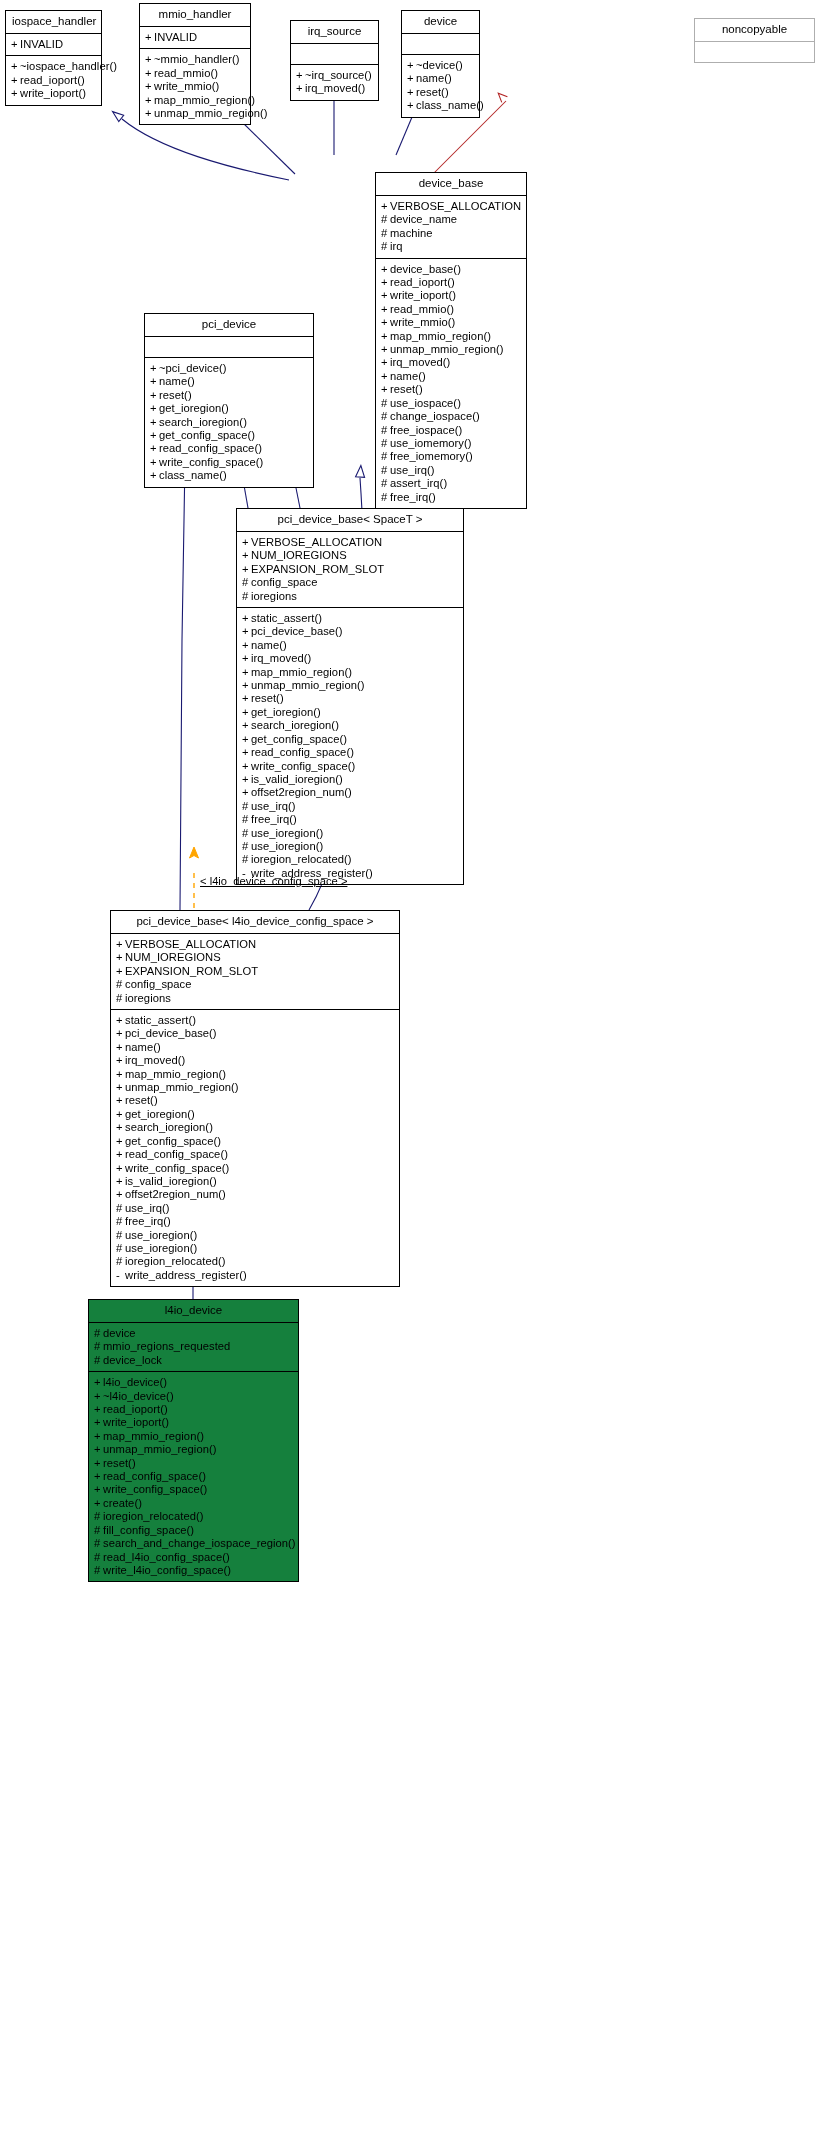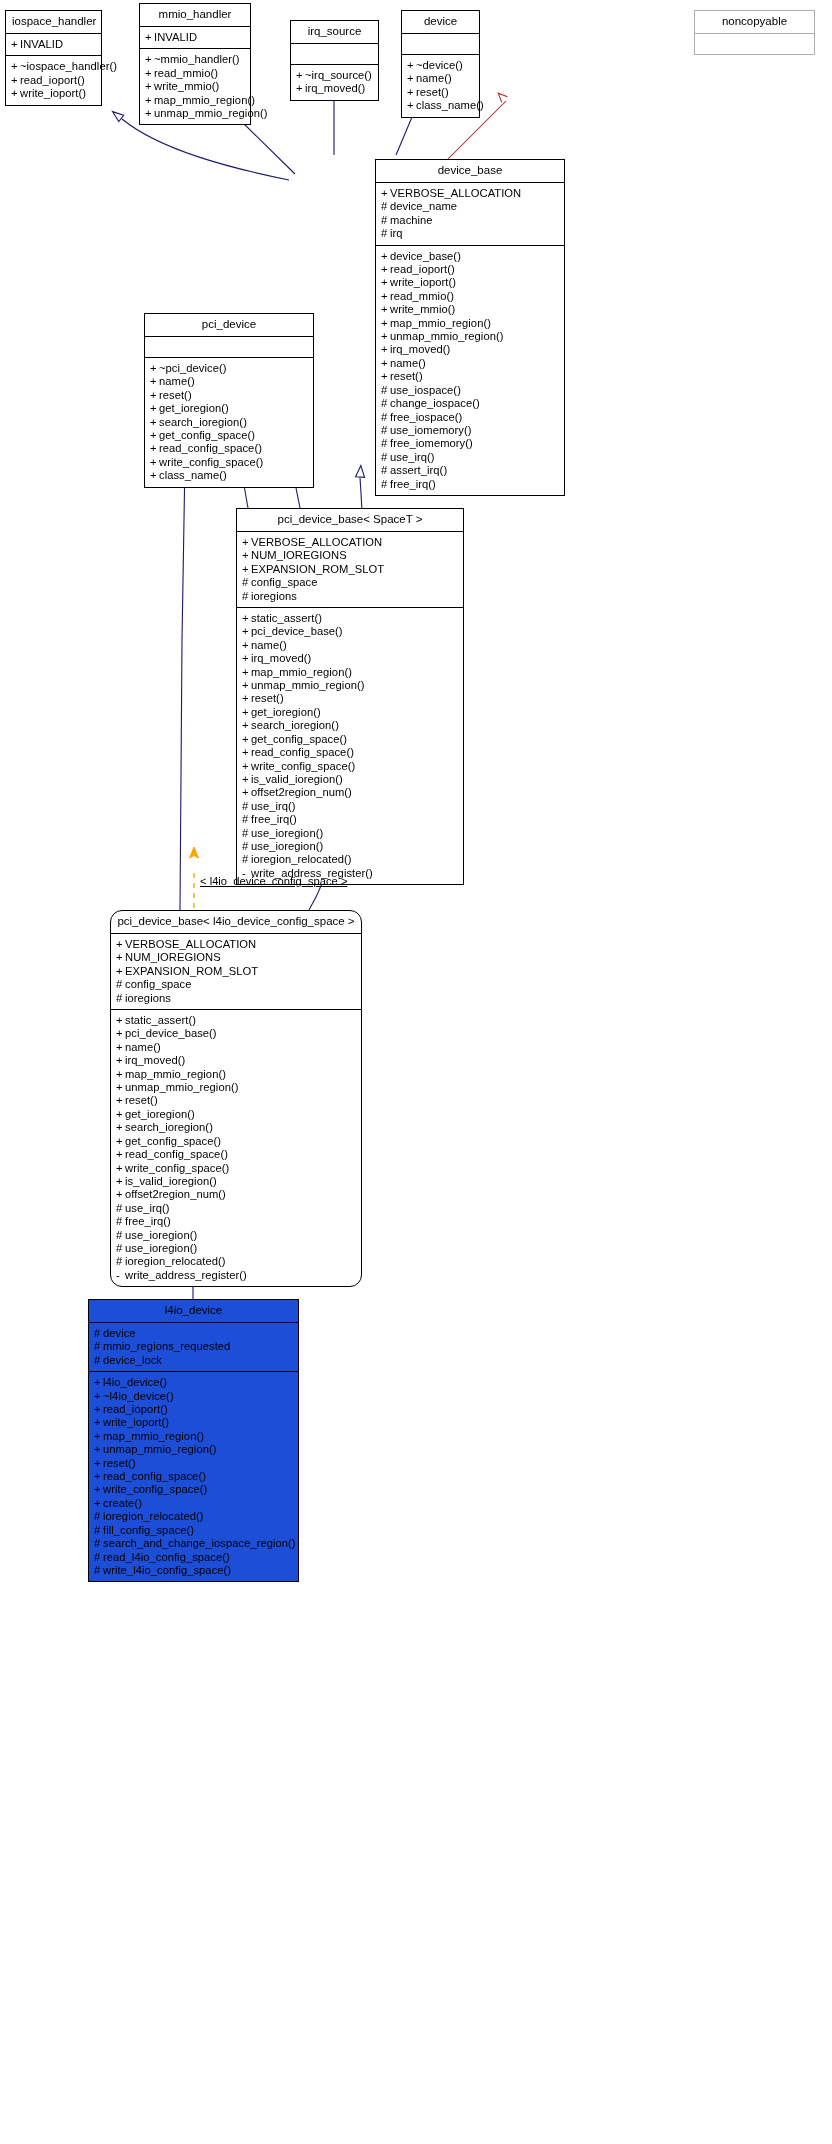--- a/index.html
+++ b/index.html
@@ -12,22 +12,22 @@
 
   svg#edges{position:absolute;left:0;top:0;width:832px;height:2144px;overflow:visible;pointer-events:none;}
 
   .uml-box{
     position:absolute;
     background:#ffffff;
     border:1px solid #000000;
     box-sizing:border-box;
     z-index:5;
   }
-  .uml-box.shaded{background:#1d4ed8;}
-  .uml-box.light{border:1px solid #aeaeae;}
+  .uml-box.shaded{background:#15803d;}
+  .uml-box.light{border:1px solid #aeaeae;margin-top:8px;}
 
   .uml-title{
     text-align:center;
     font-size:11.5px;
     color:#000;
     padding:4px 6px 5px 6px;
     line-height:13px;
     white-space:nowrap;
     border-bottom:1px solid #000;
   }
@@ -209,21 +209,21 @@
     </div>
   </div>
 
   <div class="uml-box light" style="left:694px;top:10px;width:121px;">
     <div class="uml-title">noncopyable</div>
     <div class="uml-sec empty">
       <ul></ul>
     </div>
   </div>
 
-  <div class="uml-box" style="left:375px;top:159px;width:190px;">
+  <div class="uml-box" style="left:375px;top:172px;width:152px;">
     <div class="uml-title">device_base</div>
     <div class="uml-sec">
       <ul>
           <li><span class="vis">+</span>VERBOSE_ALLOCATION</li>
           <li><span class="vis">#</span>device_name</li>
           <li><span class="vis">#</span>machine</li>
           <li><span class="vis">#</span>irq</li>
         </ul>
     </div>
     <div class="uml-sec">
@@ -302,21 +302,21 @@
           <li><span class="vis">#</span>use_ioregion()</li>
           <li><span class="vis">#</span>use_ioregion()</li>
           <li><span class="vis">#</span>ioregion_relocated()</li>
           <li><span class="vis">-</span>write_address_register()</li>
         </ul>
     </div>
   </div>
 
   <div class="edge-label" style="left:200px;top:875px;">&lt; l4io_device_config_space &gt;</div>
 
-  <div class="uml-box" style="left:110px;top:910px;width:252px;border-radius:12px;">
+  <div class="uml-box" style="left:110px;top:910px;width:290px;">
     <div class="uml-title">pci_device_base&lt; l4io_device_config_space &gt;</div>
     <div class="uml-sec">
       <ul>
           <li><span class="vis">+</span>VERBOSE_ALLOCATION</li>
           <li><span class="vis">+</span>NUM_IOREGIONS</li>
           <li><span class="vis">+</span>EXPANSION_ROM_SLOT</li>
           <li><span class="vis">#</span>config_space</li>
           <li><span class="vis">#</span>ioregions</li>
         </ul>
     </div>

